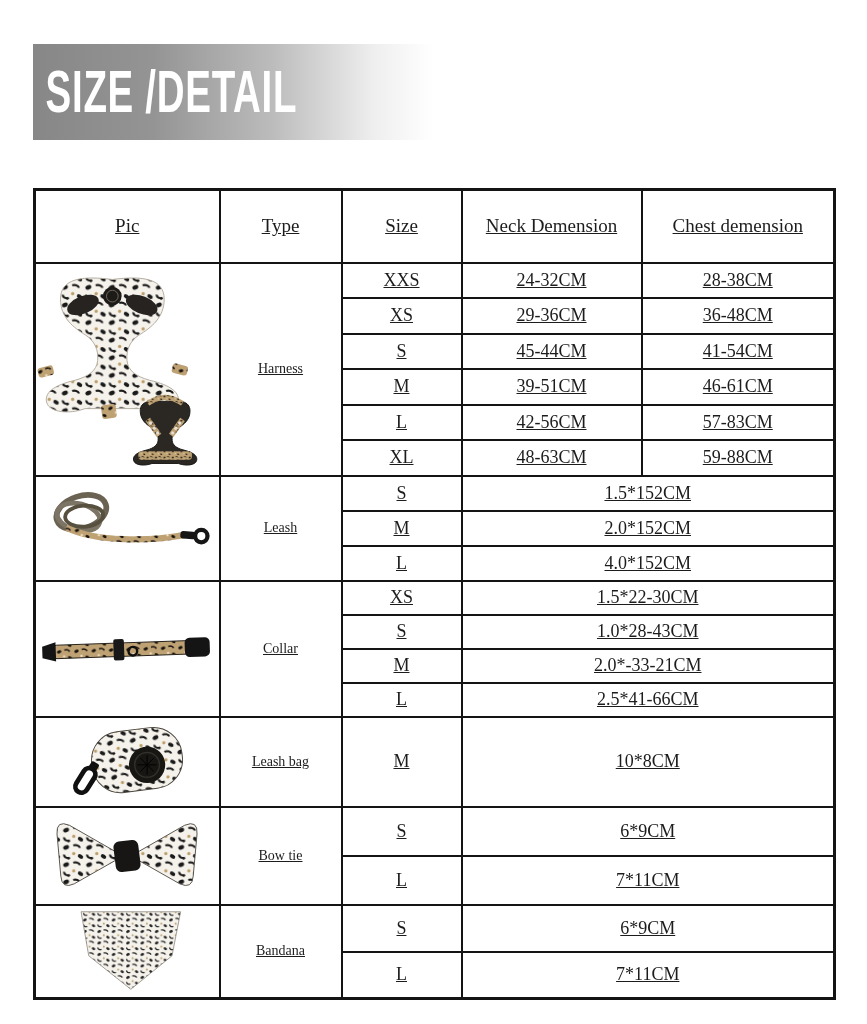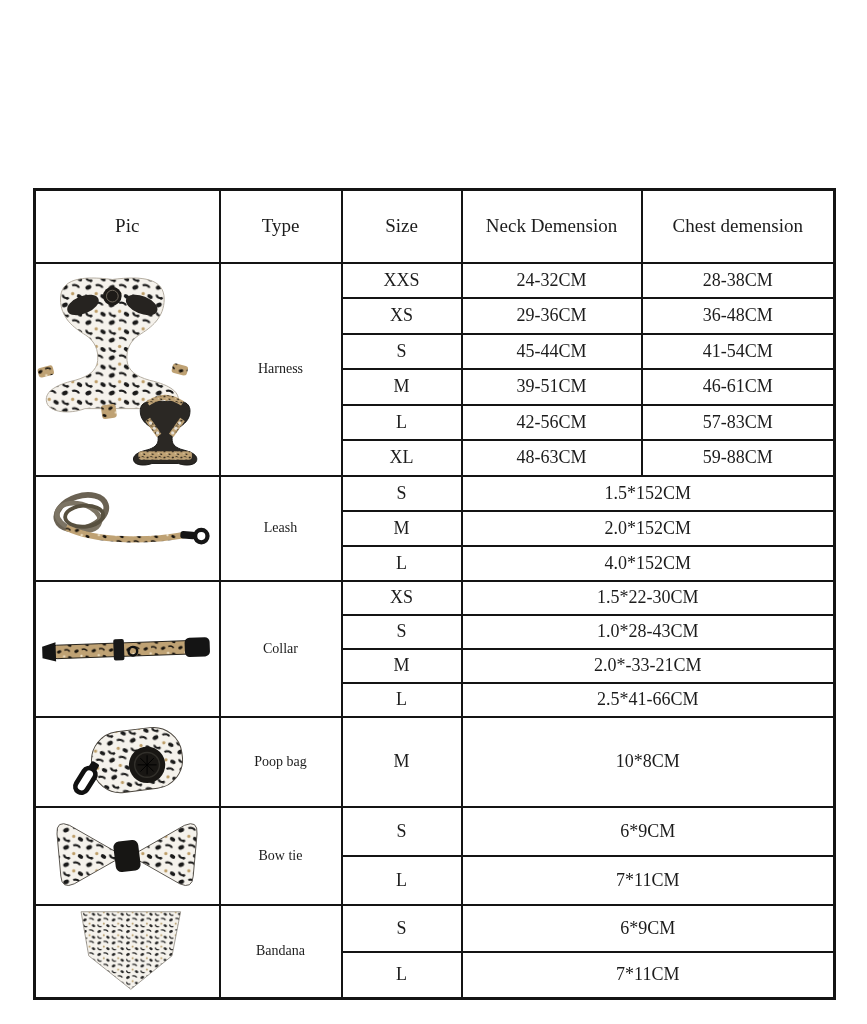--- a/index.html
+++ b/index.html
@@ -12,21 +12,21 @@
           display:flex;align-items:center;}
   .banner-text{color:#ffffff;font-family:"Liberation Sans",sans-serif;font-weight:700;
                font-size:55px;line-height:1;white-space:nowrap;letter-spacing:1px;
                transform:scale(0.70,1.08);transform-origin:left center;padding-left:18px;}
 
   
   table.size-table{position:absolute;left:33px;top:188px;width:800px;
                    border-collapse:collapse;table-layout:fixed;
                    border:3px solid #141414;}
   .size-table th,.size-table td{border:2px solid #141414;text-align:center;vertical-align:middle;
-                   padding:0;font-weight:400;font-size:18px;color:#1c1c1c;overflow:hidden;}
+                   padding:0;font-weight:400;font-size:18px;color:#1c1c1c;overflow:hidden;text-decoration:underline;}
   .size-table th{font-size:19px;}
   .size-table td.type{font-size:14px;}
   thead tr{height:73px;}
   tr.h35{height:35.5px;} tr.h35b{height:35px;} tr.h34{height:34px;}
   tr.h90{height:90px;} tr.h49{height:49px;} tr.h47{height:47px;}
   td.pic svg{display:block;margin:0 auto;}
 </style>
 </head>
 <body>
 
@@ -54,20 +54,23 @@
       <pattern id="leoT" patternUnits="userSpaceOnUse" width="18" height="13">
         <rect width="18" height="13" fill="#bfa274"></rect>
         <ellipse cx="3.5" cy="3" rx="2.4" ry="1.6" fill="#17130d" transform="rotate(-20 3.5 3)"></ellipse>
         <path d="M9 1.5a3.6 3 0 0 1 5.4 1.8" fill="none" stroke="#17130d" stroke-width="1.6"></path>
         <ellipse cx="14.5" cy="9.5" rx="2.2" ry="1.5" fill="#17130d" transform="rotate(28 14.5 9.5)"></ellipse>
         <circle cx="8.5" cy="8" r="1.2" fill="#efe3c8"></circle>
       </pattern>
     </defs>
   </svg>
 
+  <div class="banner">
+    <span class="banner-text">SIZE /DETAIL</span>
+  </div>
 
   <table class="size-table">
     <colgroup>
       <col style="width:185px">
         <col style="width:122px">
         <col style="width:120px">
       <col style="width:180px">
         <col style="width:193px">
     </colgroup>
     <thead>
@@ -197,21 +200,21 @@
         <td class="pic">
           <svg width="181" height="86" viewBox="0 0 185 90">
             <rect x="55" y="11" width="95" height="64" rx="30" transform="rotate(-7 102 43)" fill="url(#leoW) #eae4da" stroke="#4a453d" stroke-width="1"></rect>
             <circle cx="113" cy="48" r="19" fill="#181613"></circle>
             <circle cx="113" cy="48" r="13" fill="none" stroke="#32302b" stroke-width="1.5"></circle>
             <path d="M113,38 v20 M103,48 h20 M106,41 l14,14 M120,41 l-14,14" stroke="#000000" stroke-width="1"></path>
             <rect x="42" y="50" width="13" height="28" rx="6.5" transform="rotate(32 48 64)" fill="none" stroke="#101010" stroke-width="5"></rect>
             <rect x="53" y="45" width="9" height="9" rx="2" transform="rotate(32 57 49)" fill="#101010"></rect>
           </svg>
         </td>
-        <td class="type">Poop bag</td>
+        <td class="type">Leash bag</td>
         <td>M</td>
         <td colspan="2">10*8CM</td>
       </tr>
 
       <tr class="h49">
         <td class="pic" rowspan="2">
           <svg width="181" height="94" viewBox="0 0 185 98">
             <path d="M88,49 L32,17 Q18,11 19,26 L23,70 Q24,84 37,78 Z" fill="url(#leoW) #eae4da" stroke="#55504a" stroke-width="1"></path>
             <path d="M96,49 L152,17 Q166,11 165,26 L161,70 Q160,84 147,78 Z" fill="url(#leoW) #eae4da" stroke="#55504a" stroke-width="1"></path>
             <rect x="79" y="33" width="26" height="32" rx="6" fill="#171614" transform="rotate(-7 92 49)"></rect>

